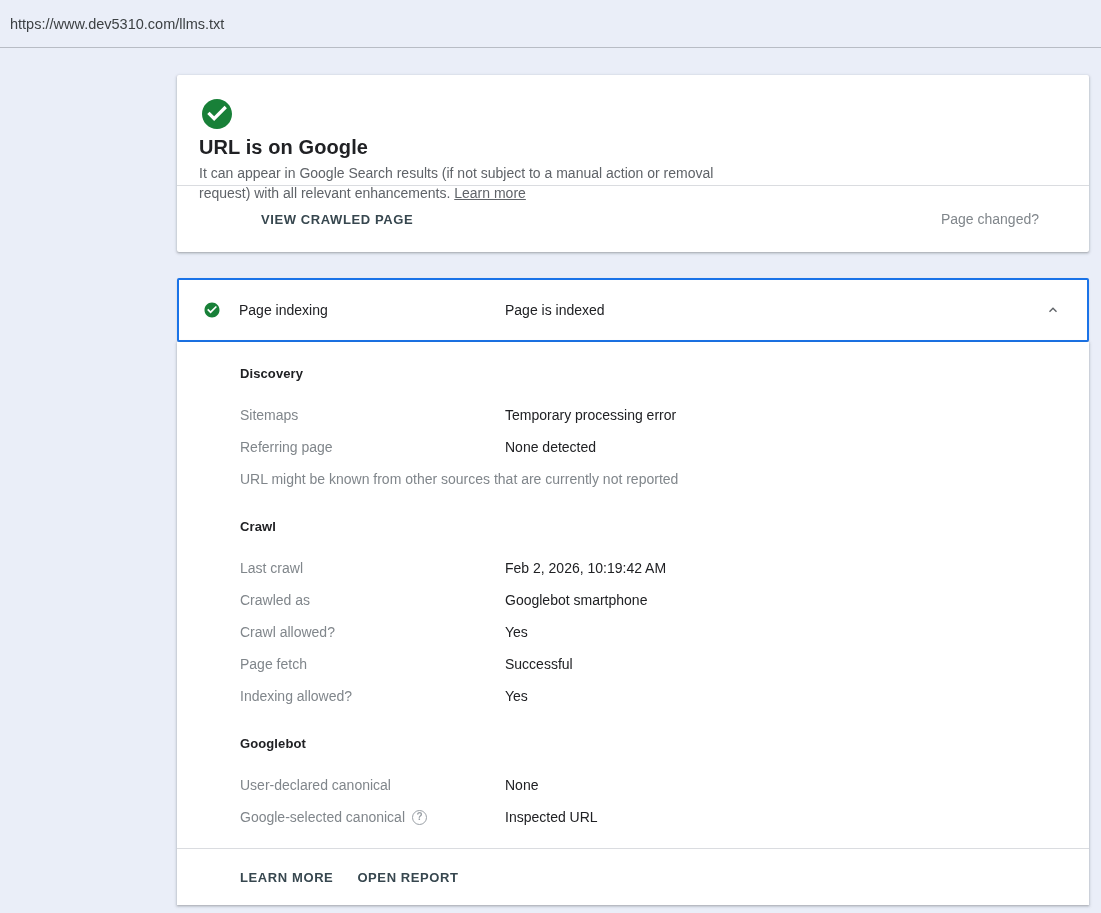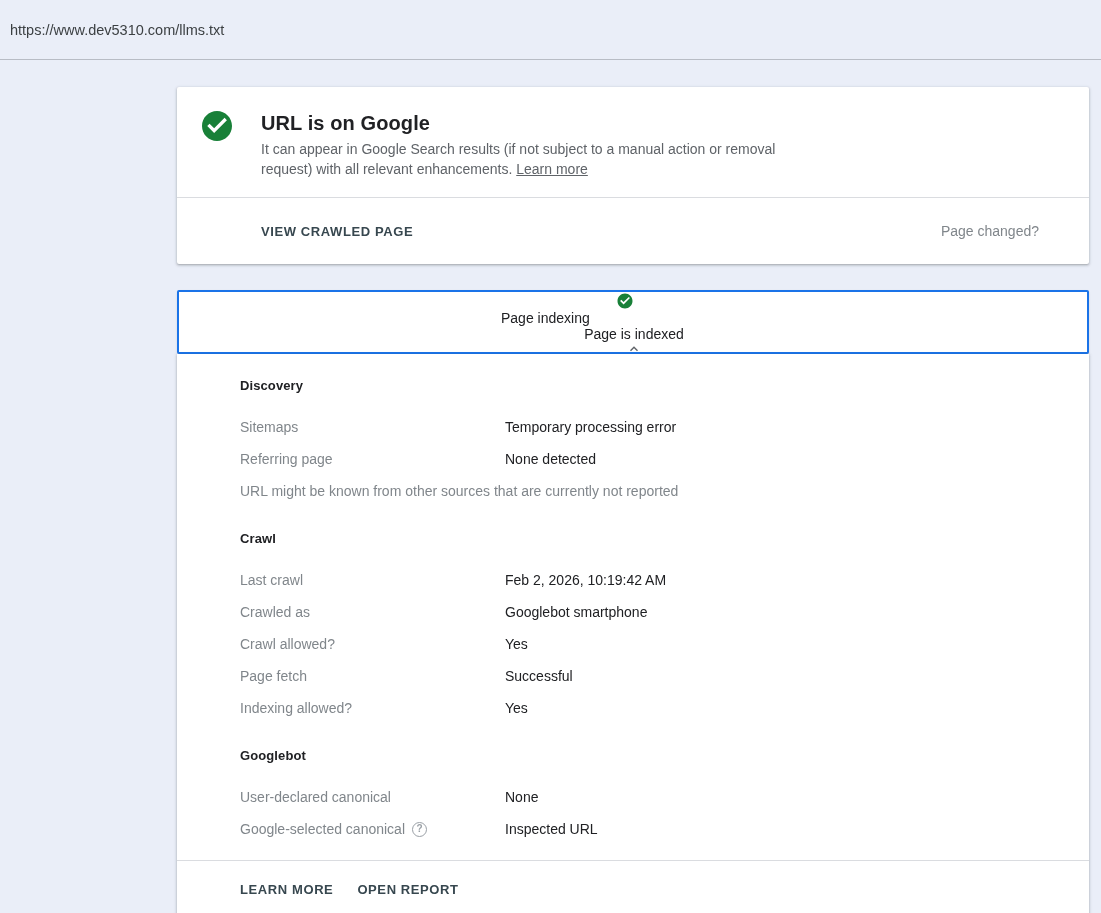--- a/index.html
+++ b/index.html
@@ -5,21 +5,21 @@
   * { box-sizing: border-box; margin: 0; padding: 0; }
   html, body { width: 1101px; height: 913px; overflow: hidden; }
   body {
     background: #eaeef8;
     font-family: "Liberation Sans", "DejaVu Sans", sans-serif;
     color: #202124;
   }
 
   
   .topbar {
-    height: 60px;
+    height: 48px;
     display: flex;
     align-items: center;
     padding: 0 10px;
     border-bottom: 1px solid #b8bcc5;
   }
   .topbar .url-text {
     font-size: 14.5px;
     color: #3c4043;
     background: transparent;
     border: none;
@@ -38,20 +38,21 @@
     box-shadow: 0 1px 2px rgba(60,64,67,.3), 0 1px 3px 1px rgba(60,64,67,.12);
     border-radius: 2px;
   }
 
   
   .verdict-main {
     display: flex;
     align-items: flex-start;
     padding: 21px 24px 0 22px;
     height: 110px;
+    flex-direction: column;
   }
   .check-lg { width: 36px; height: 36px; margin-right: 26px; flex: none; }
   .check-lg svg { width: 36px; height: 36px; display: block; }
   .verdict-text h1 {
     font-size: 20px;
     font-weight: 600;
     color: #202124;
     line-height: 24px;
     margin-top: 3px;
     margin-bottom: 4px;
@@ -95,21 +96,20 @@
     margin-top: 26px;
     height: 64px;
     background: #fff;
     border: 2px solid #1a73e8;
     border-radius: 2px;
     display: flex;
     align-items: center;
     padding: 0 22px 0 24px;
     cursor: pointer;
     box-shadow: 0 1px 2px rgba(60,64,67,.15);
-    flex-direction: column;
   }
   .check-sm { width: 18px; height: 18px; margin-right: 18px; flex: none; }
   .check-sm svg { width: 18px; height: 18px; display: block; }
   .acc-title { width: 266px; font-size: 14px; color: #202124; flex: none; }
   .acc-status { flex: 1; font-size: 14px; color: #202124; }
   .chevron { width: 24px; height: 24px; display: flex; align-items: center; justify-content: center; cursor: pointer; }
 
   
   .detail-panel {
     background: #fff;

